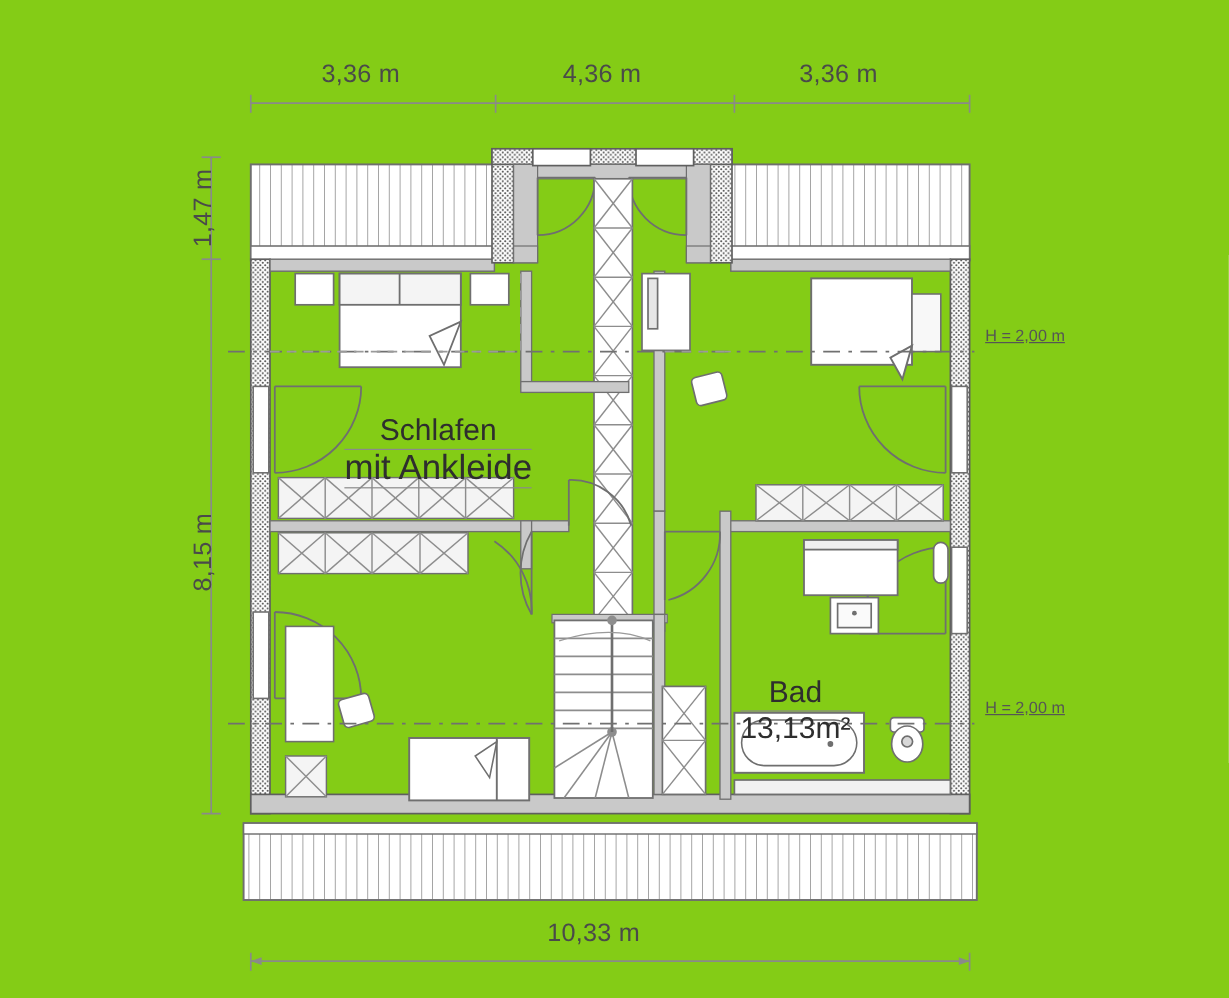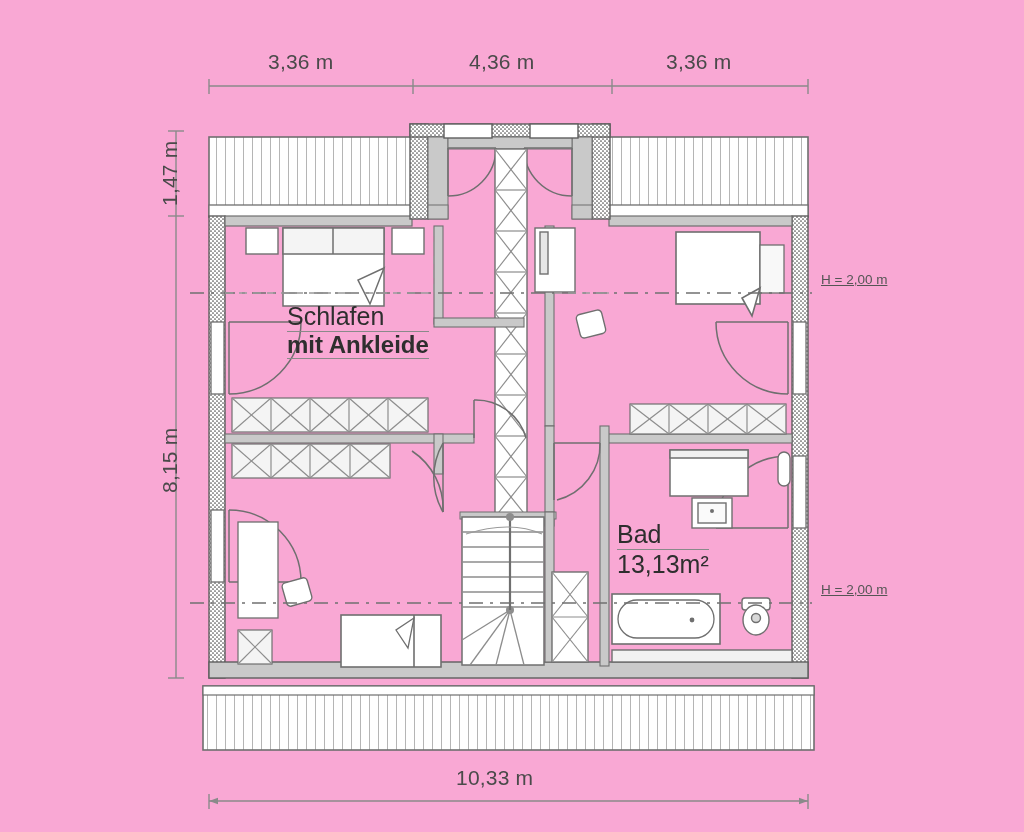--- a/index.html
+++ b/index.html
@@ -11,58 +11,59 @@
     width: 1024px;
     height: 832px;
     font-family: "Liberation Sans", sans-serif;
     color: #3a3a3a;
     overflow: hidden;
   }
   #stage {
     position: relative;
     width: 1024px;
     height: 832px;
-    background: #f9a8d4;
+    background: #84cc16;
   }
   #plan-svg {
     position: absolute;
     left: 0;
     top: 0;
   }
   .dim-label {
     position: absolute;
     font-family: "Liberation Sans", sans-serif;
     font-size: 21px;
     color: #4a4a4a;
     white-space: nowrap;
     letter-spacing: 0.2px;
   }
   .dim-label.vert {
     transform-origin: 0 0;
     transform: rotate(-90deg);
   }
   .room-label {
     position: absolute;
+    text-align: center;
     white-space: nowrap;
     font-family: "Liberation Sans", sans-serif;
     color: #2e2e2e;
     line-height: 1.06;
+    margin-top: 43px;
   }
   .room-label .rl-name {
     display: block;
     font-size: 25px;
     border-bottom: 1.6px solid #8a8a8a;
     padding-bottom: 1px;
   }
   .room-label .rl-name2 {
     display: block;
-    font-size: 24px;
+    font-size: 29px;
     border-bottom: 1.6px solid #8a8a8a;
     padding-bottom: 1px;
-    font-weight: bold;
   }
   .room-label .rl-area {
     display: block;
     font-size: 25px;
     padding-top: 1px;
   }
   .height-note {
     position: absolute;
     font-size: 13.5px;
     color: #555;

